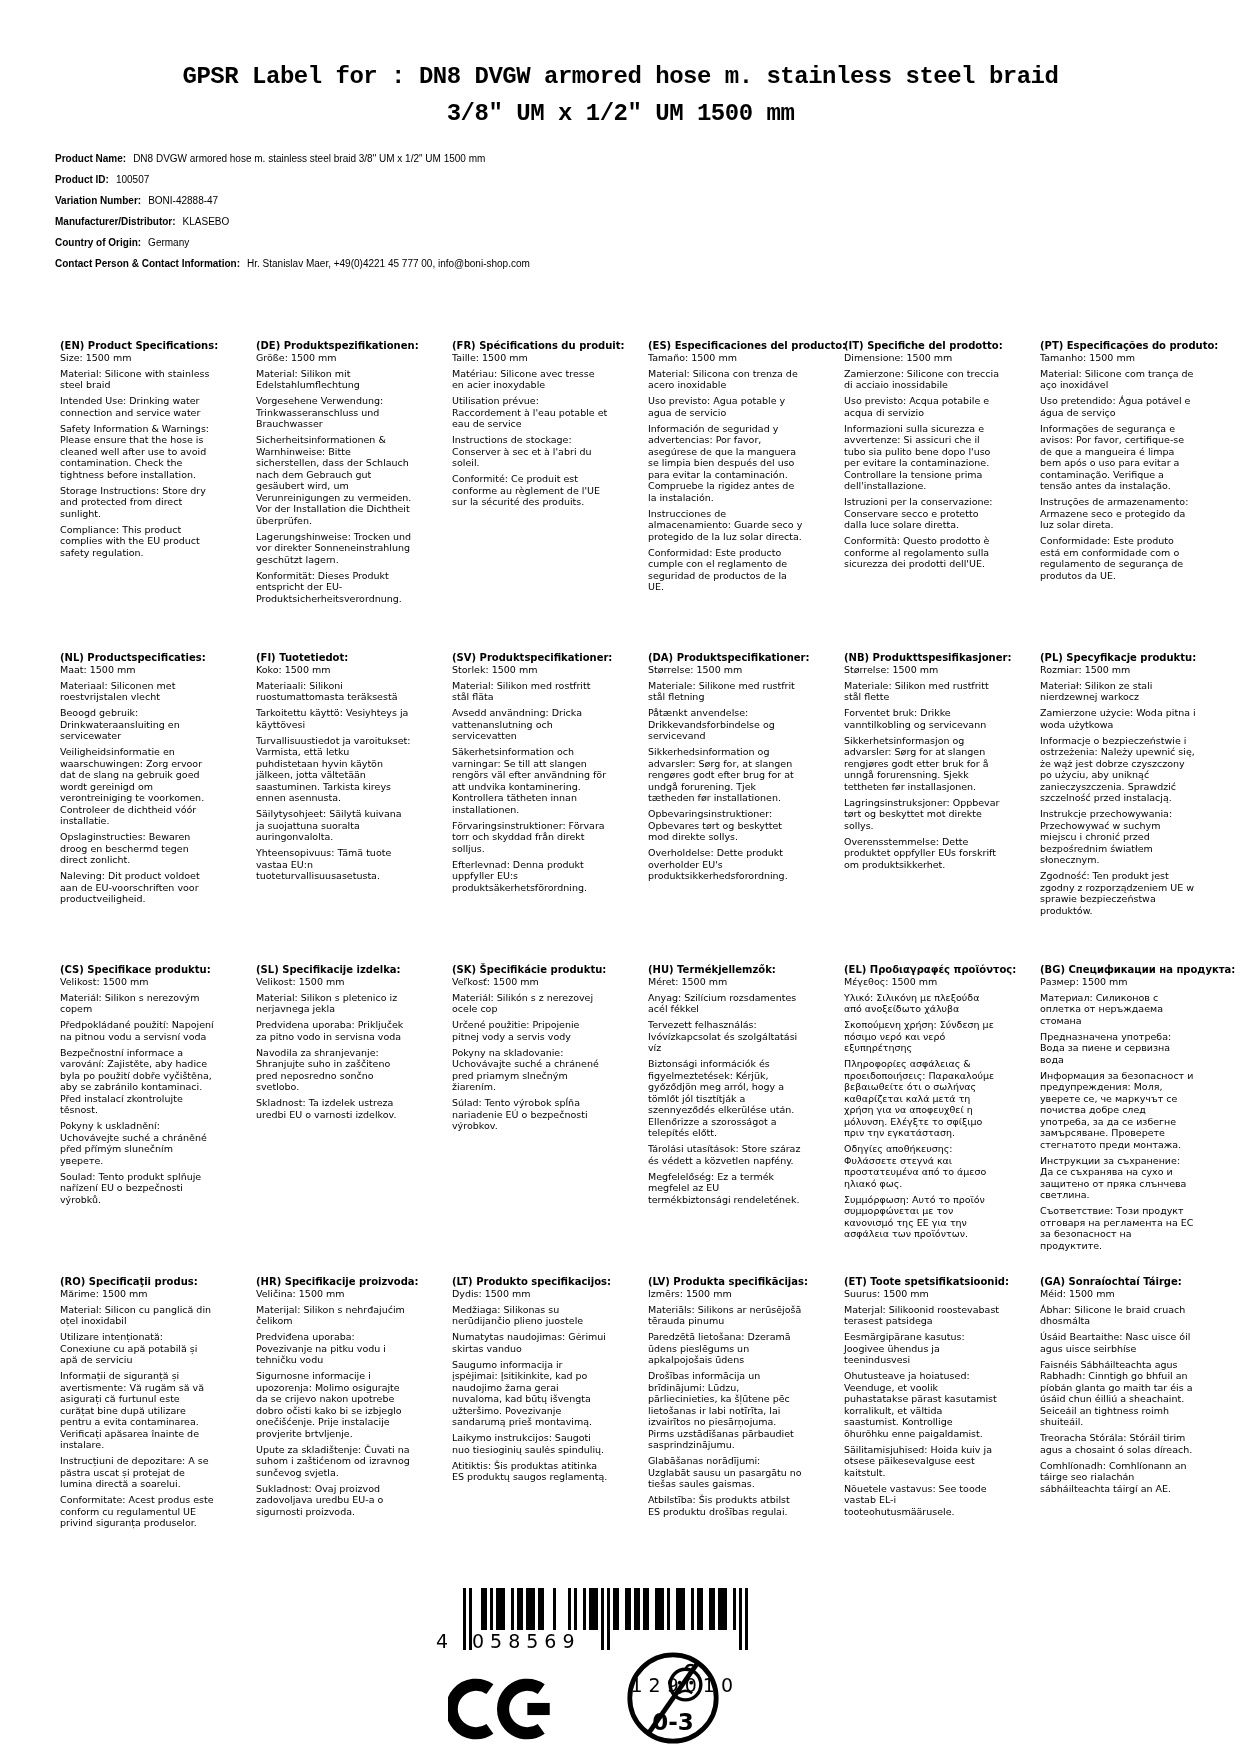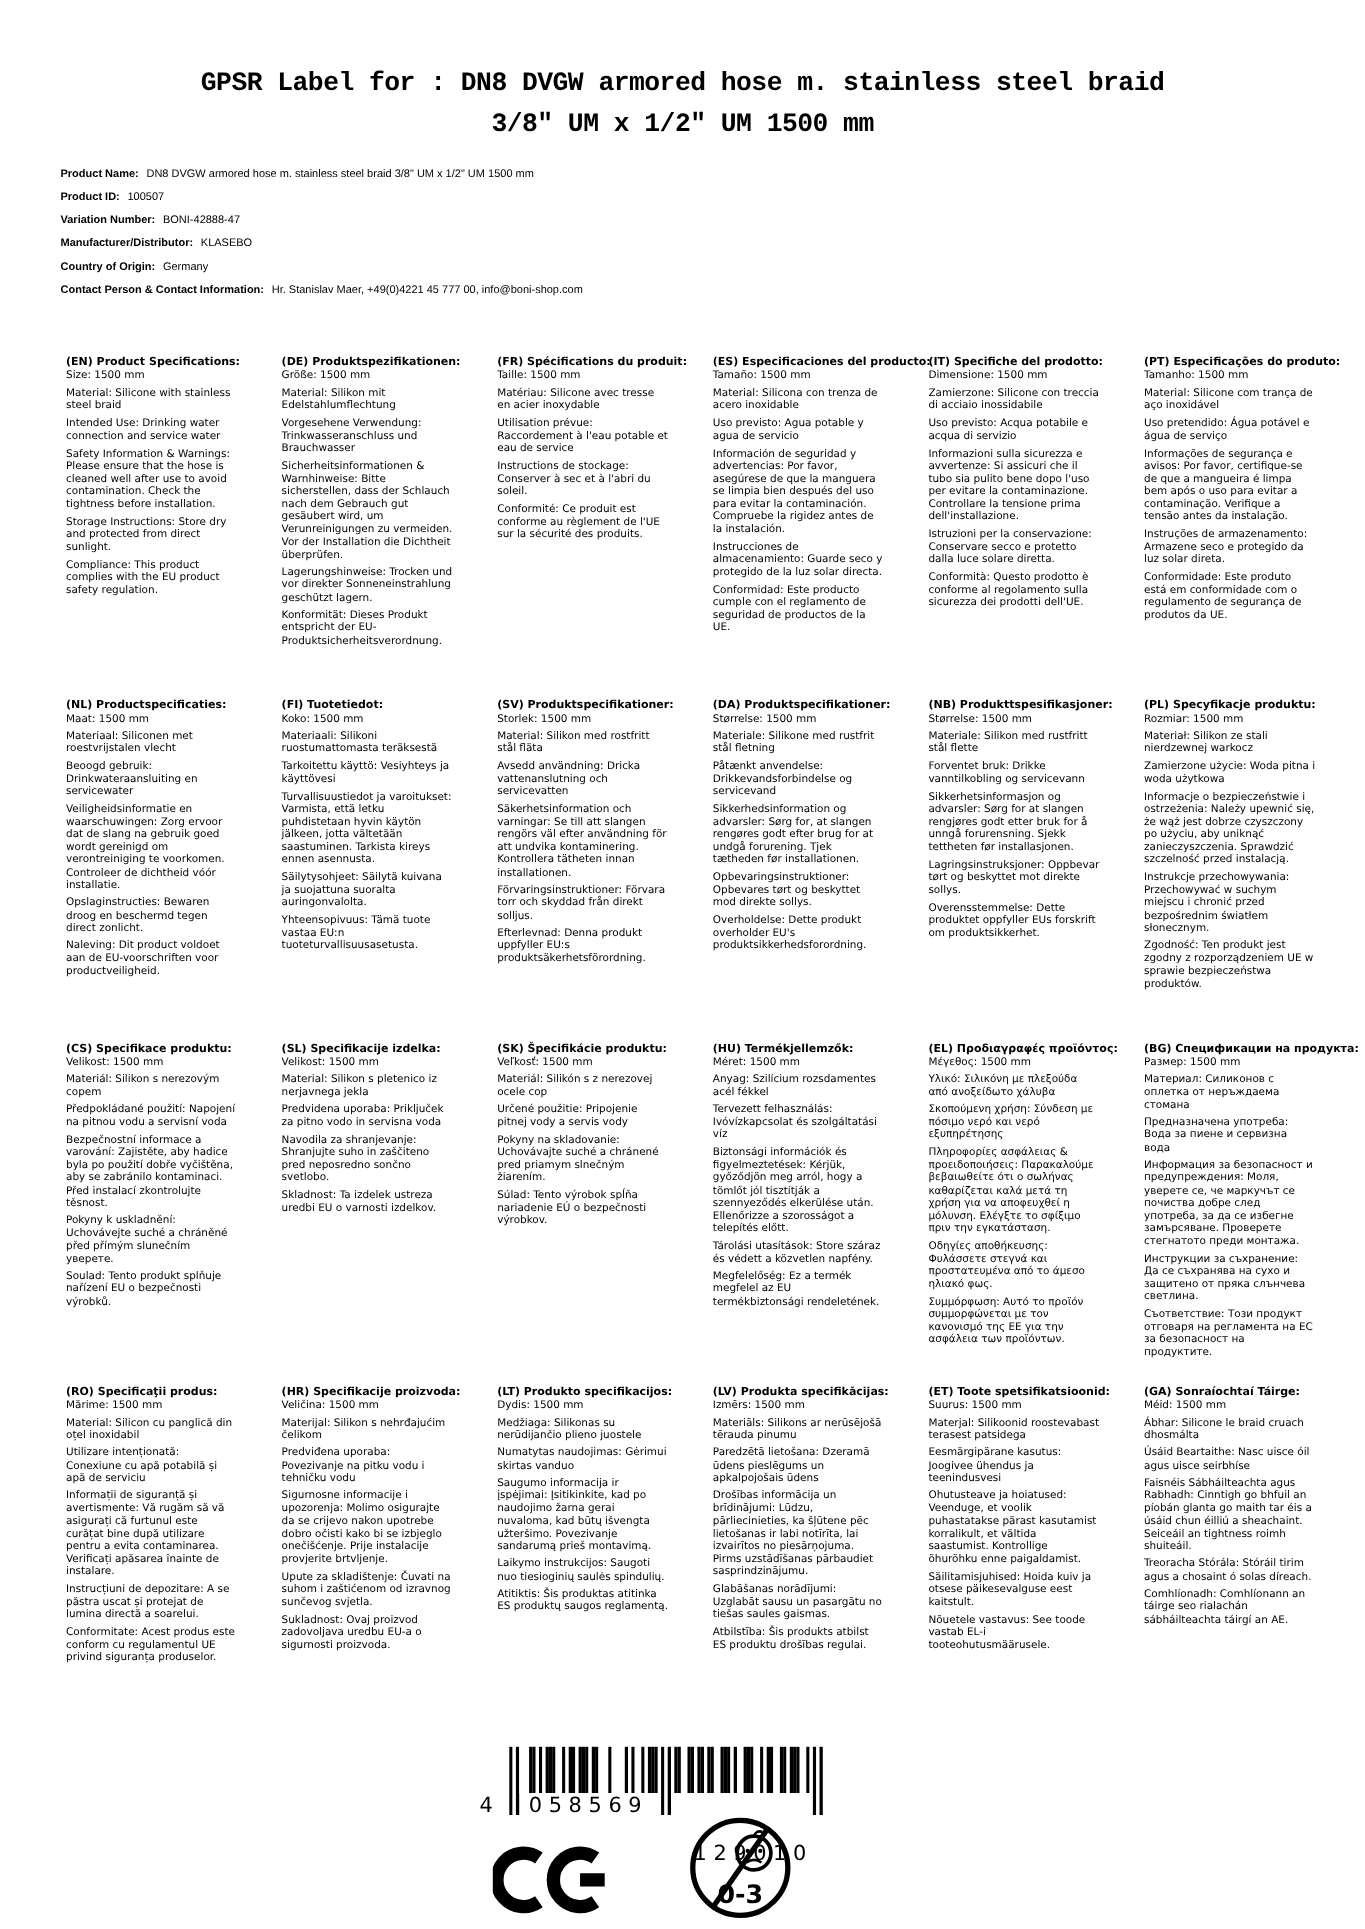--- a/index.html
+++ b/index.html
@@ -3,33 +3,33 @@
 <meta charset="utf-8">
 <style>
   html,body{margin:0;padding:0;background:#fff;}
   .page{position:relative;width:1241px;height:1754px;background:#fff;color:#000;overflow:hidden;
         font-family:"DejaVu Sans",sans-serif;}
   .title{position:absolute;top:58px;left:0;width:1241px;text-align:center;font-weight:bold;
          font-size:24px;line-height:1.55;font-family:Liberation Mono, monospace;letter-spacing:-0.5px;}
   .product-info{position:absolute;left:55px;top:148px;font-size:10px;line-height:21px;
                 font-family:"Liberation Sans",sans-serif;}
   .info-label{font-weight:bold;margin-right:7px;}
-  .spec-grid{position:absolute;left:60px;top:324px;display:grid;
+  .spec-grid{position:absolute;left:60px;top:340px;display:grid;
              grid-template-columns:repeat(6,196px);grid-auto-rows:312px;}
   .spec-block{width:156px;font-size:9.5px;line-height:11.5px;overflow-wrap:break-word;}
   .spec-heading{font-weight:bold;white-space:nowrap;font-size:10px;}
   .spec-para{margin:0;}
   .spec-para + .spec-para{margin-top:4.5px;}
   .barcode{position:absolute;left:463px;top:1588px;width:285px;}
   .bars{display:flex;align-items:flex-start;}
   .m{display:block;width:3px;height:42px;background:#fff;}
   .m.black{background:#000;}
   .m.tall{height:62px;}
   .bc-first{position:absolute;left:-27px;top:42px;font-size:19px;}
-  .bc-left{position:absolute;left:9px;top:42px;width:126px;text-align:center;font-size:19px;letter-spacing:6px;}
+  .bc-left{position:absolute;left:9px;top:42px;width:126px;font-size:19px;letter-spacing:6px;}
   .bc-right{position:absolute;left:150px;top:42px;width:126px;text-align:right;font-size:19px;letter-spacing:6px;margin-top:44px;}
   .ce-mark{position:absolute;left:448px;top:1676px;}
   .age-mark{position:absolute;left:625px;top:1650px;}
 </style>
 </head>
 <body>
 
 <div class="page">
 
   <div class="title">

